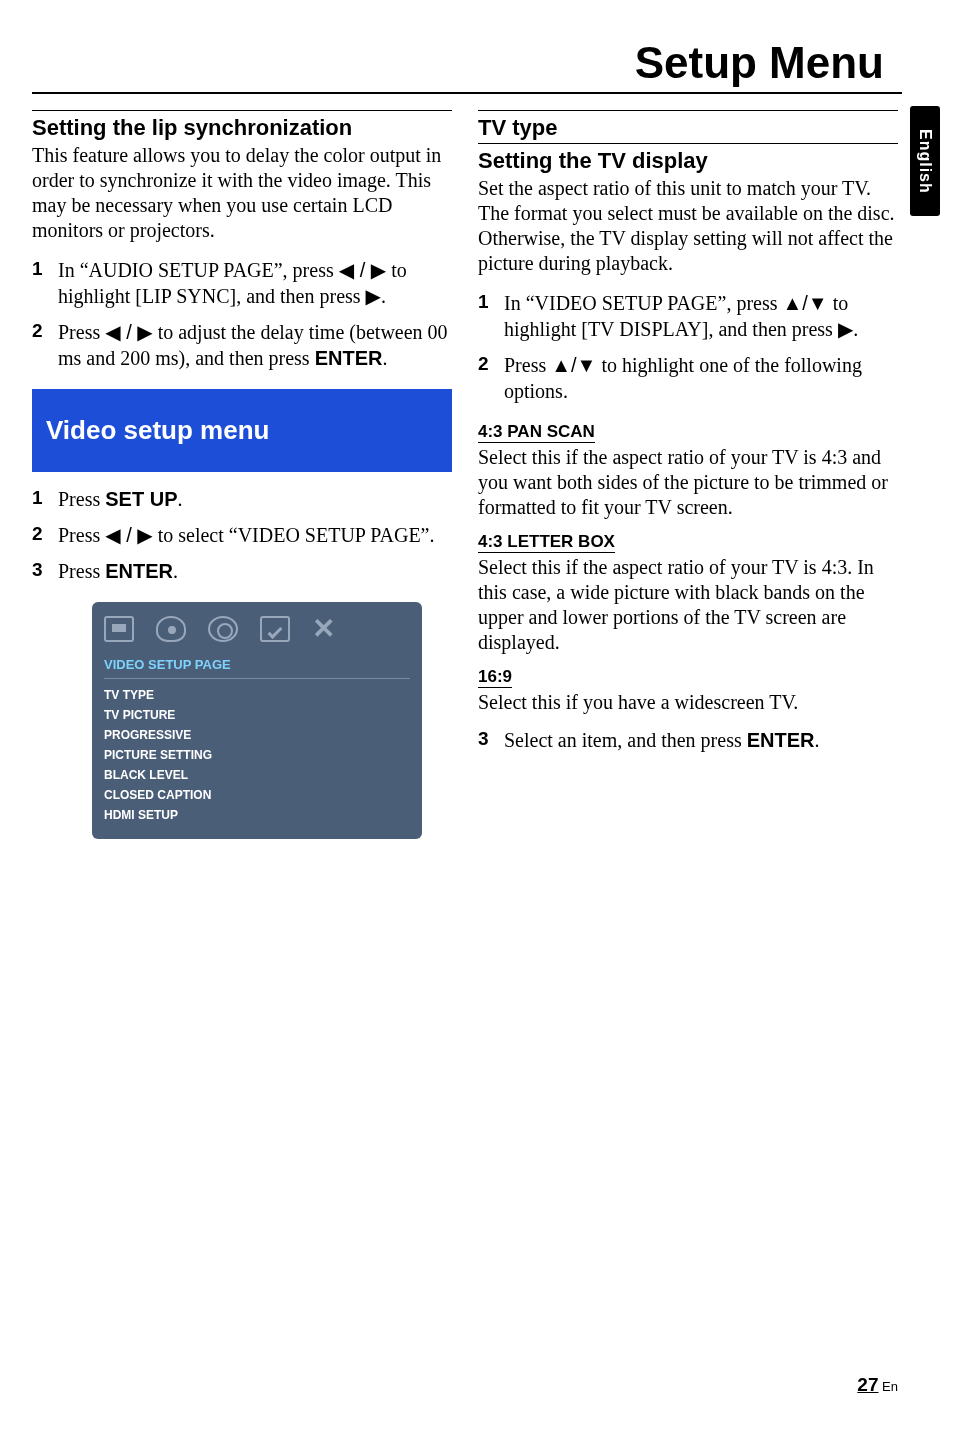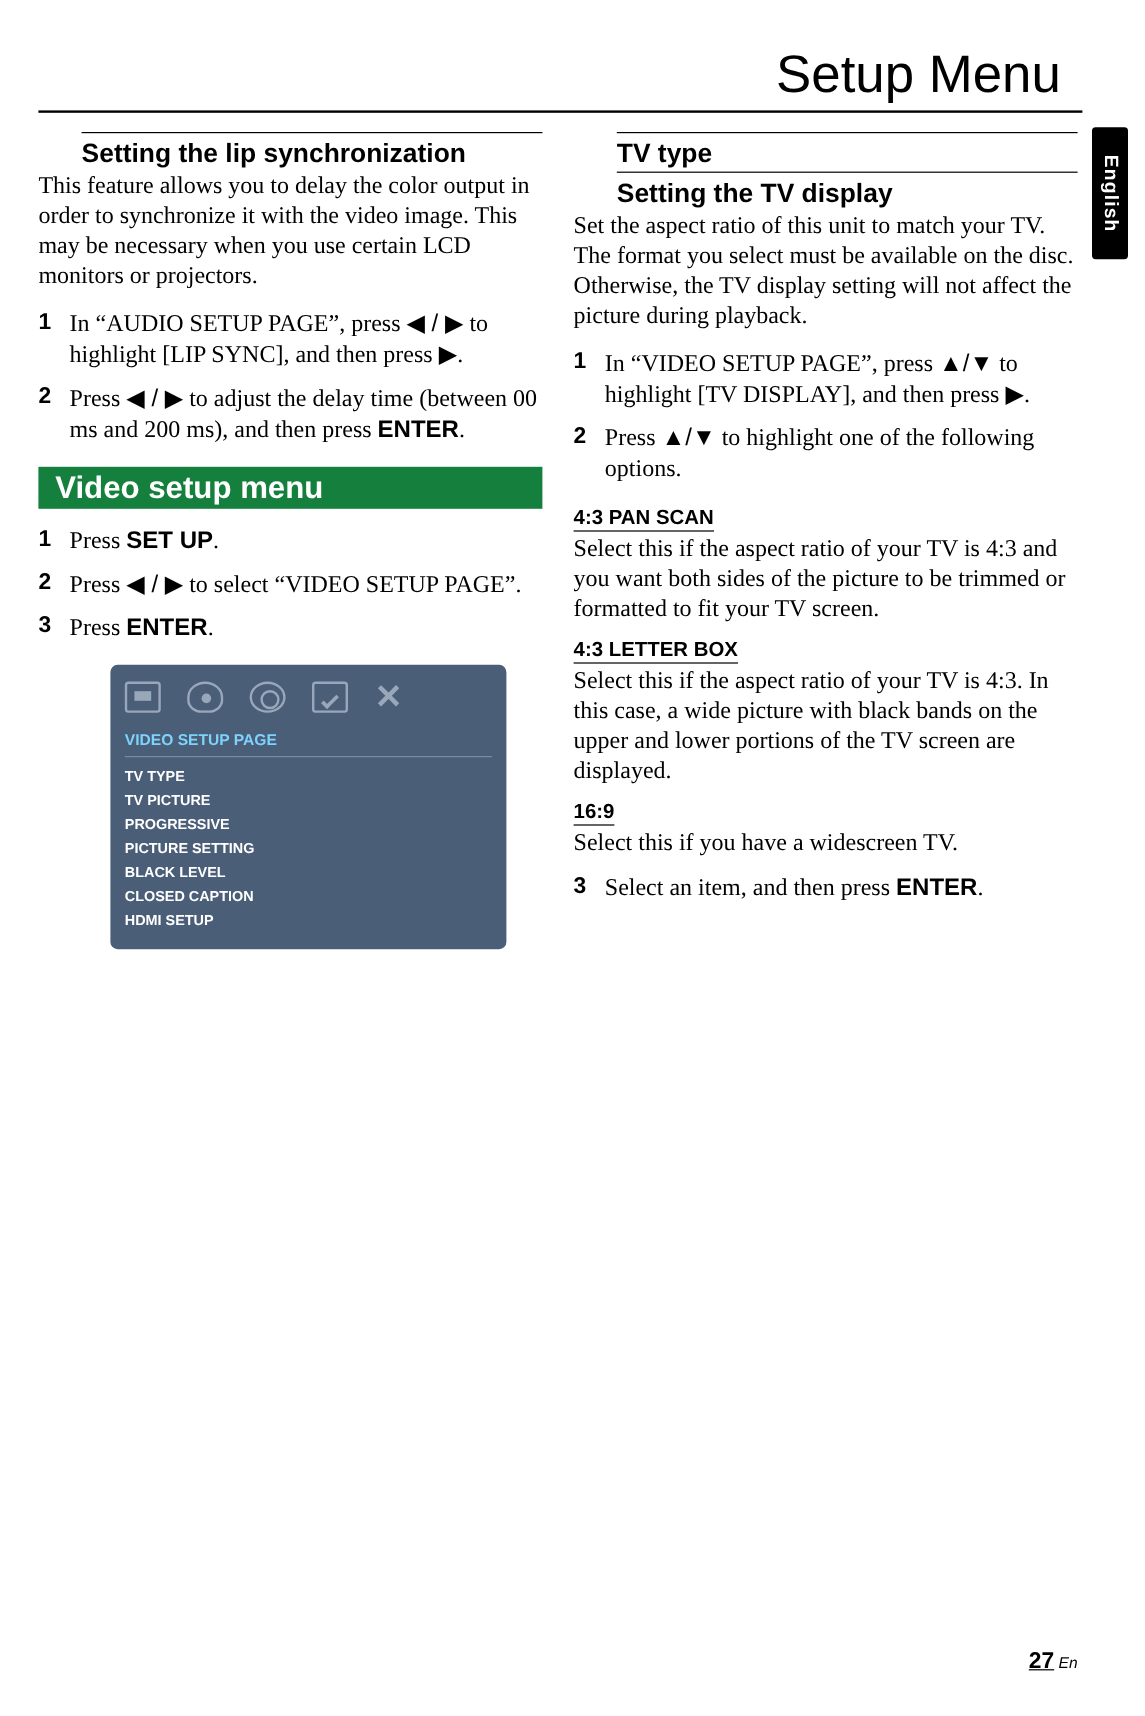--- a/index.html
+++ b/index.html
@@ -9,21 +9,21 @@
     background: #fff;
     font-family: "Times New Roman", Times, serif;
     position: relative;
     color: #000;
   }
   .page-title {
     position: absolute;
     top: 38px;
     right: 70px;
     font-family: Arial, Helvetica, sans-serif;
-    font-weight: normal;
+    font-weight: bold;
     font-size: 44px;
   }
   .title-rule {
     position: absolute;
     top: 92px;
     left: 32px;
     right: 52px;
     border-top: 2px solid #000;
   }
   .side-tab {
@@ -51,44 +51,43 @@
   }
   .col-left { left: 32px; top: 110px; }
   .col-right { left: 478px; top: 110px; }
   .h-sec {
     font-family: Arial, Helvetica, sans-serif;
     font-weight: bold;
     font-size: 22px;
     border-top: 1.5px solid #000;
     padding-top: 4px;
     margin-bottom: 2px;
-    margin-left: 36px;
   }
   .body {
     font-size: 20px;
     line-height: 1.25;
     margin-bottom: 14px;
   }
   ol.steps { list-style: none; padding-left: 0; margin-bottom: 18px; }
   ol.steps li { position: relative; padding-left: 26px; font-size: 20px; line-height: 1.3; margin-bottom: 10px; }
   ol.steps li .num {
     position: absolute; left: 0; top: 0;
     font-family: Arial, Helvetica, sans-serif;
     font-weight: bold;
     font-size: 19px;
   }
   .hv { font-family: Arial, Helvetica, sans-serif; font-weight: bold; }
   .arrow { font-family: Arial, Helvetica, sans-serif; }
   .block-header {
-    background: #15803d;
+    background: #1d4ed8;
     color: #fff;
     font-family: Arial, Helvetica, sans-serif;
     font-weight: bold;
     font-size: 26px;
-    padding: 2px 14px;
+    padding: 26px 14px;
     margin: 6px 0 14px 0;
   }
   .subhead {
     font-family: Arial, Helvetica, sans-serif;
     font-weight: bold;
     font-size: 17px;
     border-bottom: 1px solid #000;
     display: inline-block;
     margin-bottom: 2px;
   }
@@ -141,21 +140,21 @@
     padding: 3px 0;
   }
   .pagenum {
     position: absolute;
     bottom: 34px;
     right: 56px;
     font-family: Arial, Helvetica, sans-serif;
     font-size: 15px;
   }
   .pagenum .big { font-weight: bold; font-size: 19px; text-decoration: underline; }
-  .pagenum .sm { font-style: italic; font-size: 13px; }
+  .pagenum .sm { font-size: 13px; }
 </style>
 </head>
 <body>
 
 <div class="page-title">Setup Menu</div>
 <div class="title-rule"></div>
 <div class="side-tab">English</div>
 
 <div class="col col-left">
 

